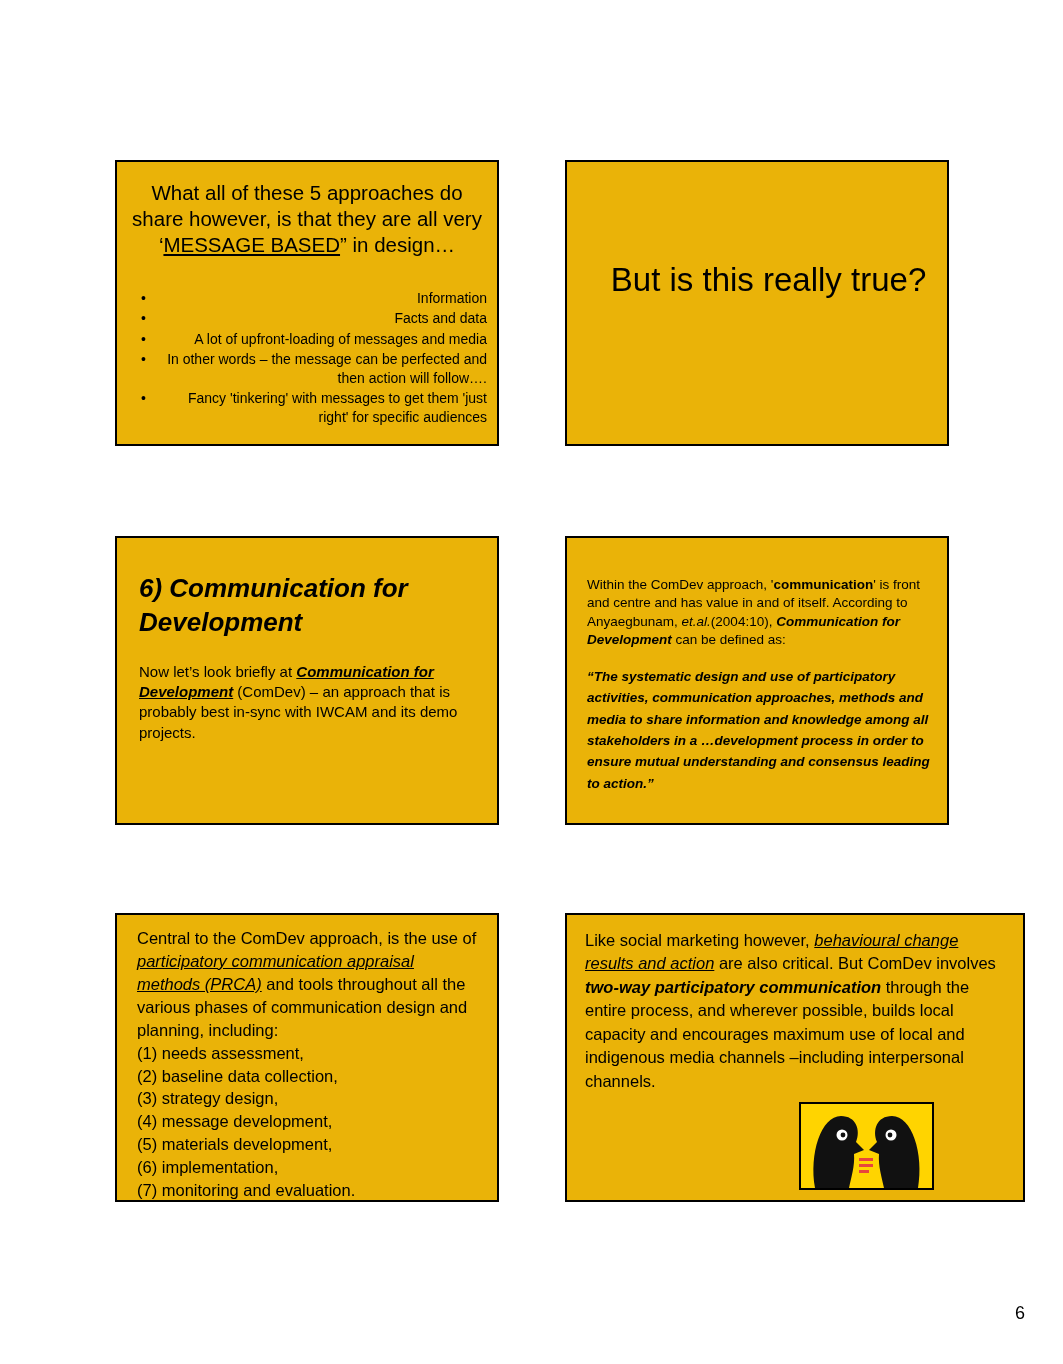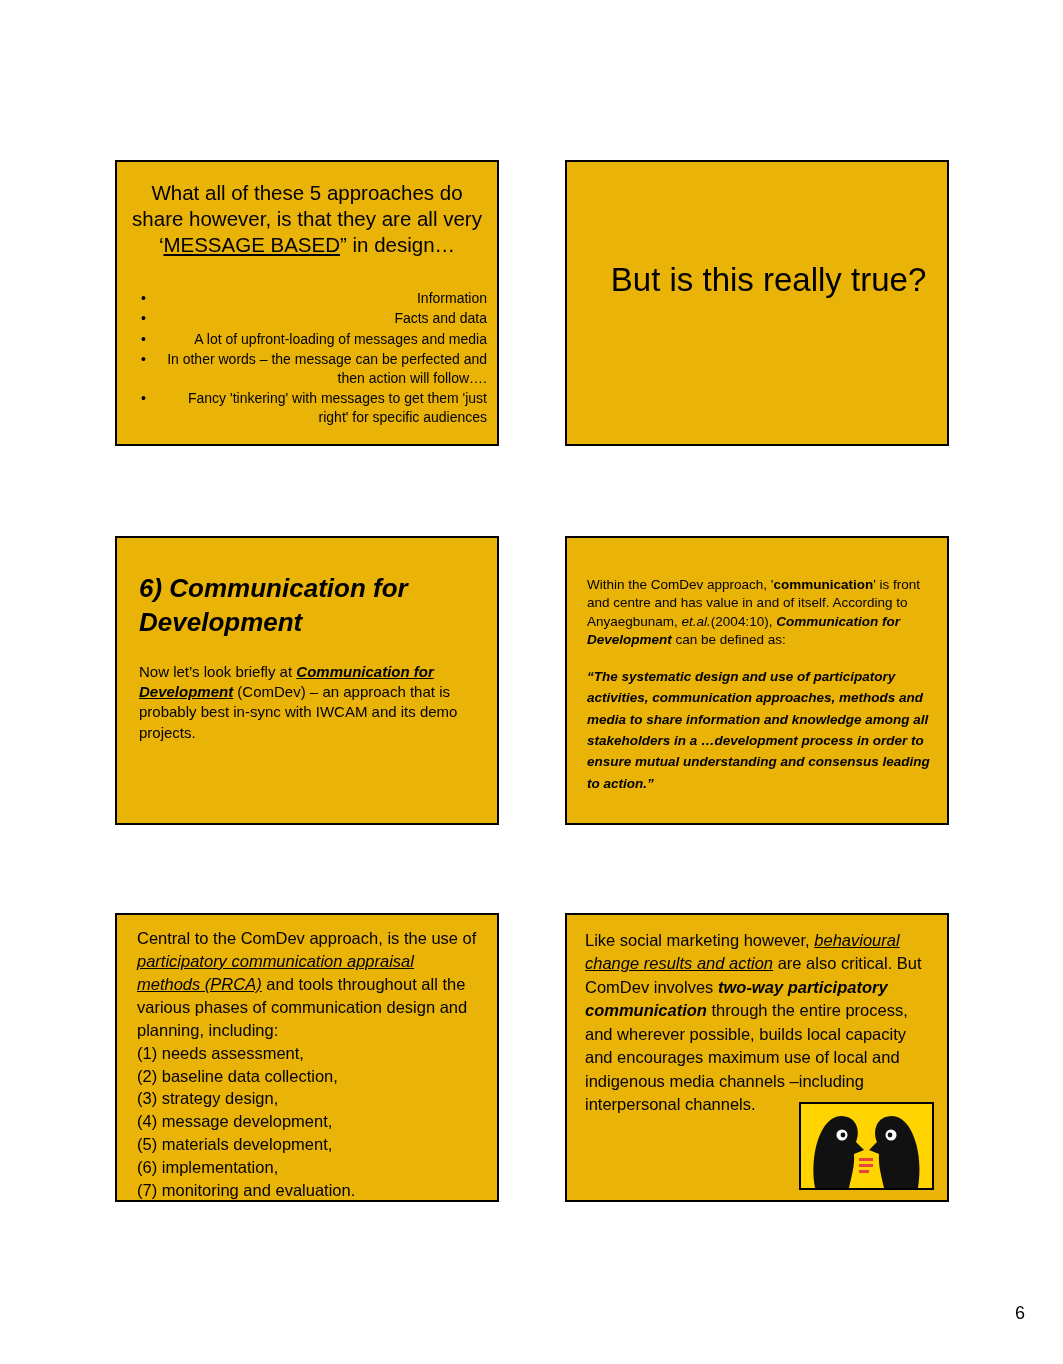--- a/index.html
+++ b/index.html
@@ -112,21 +112,21 @@
     margin: 12px 16px 0 20px;
     font-size: 16.5px;
     line-height: 1.39;
   }
   .s5-body .emph {
     font-style: italic;
     text-decoration: underline;
   }
 
   
-  #slide-6 { left: 565px; top: 913px; width: 384px; height: 289px; }
+  #slide-6 { left: 565px; top: 913px; width: 460px; height: 289px; }
   .s6-body {
     margin: 14px 16px 0 18px;
     font-size: 16.5px;
     line-height: 1.42;
   }
   .s6-body .u-i { font-style: italic; text-decoration: underline; }
   .s6-body .bi { font-weight: bold; font-style: italic; }
 
   .s6-figure {
     position: absolute;

